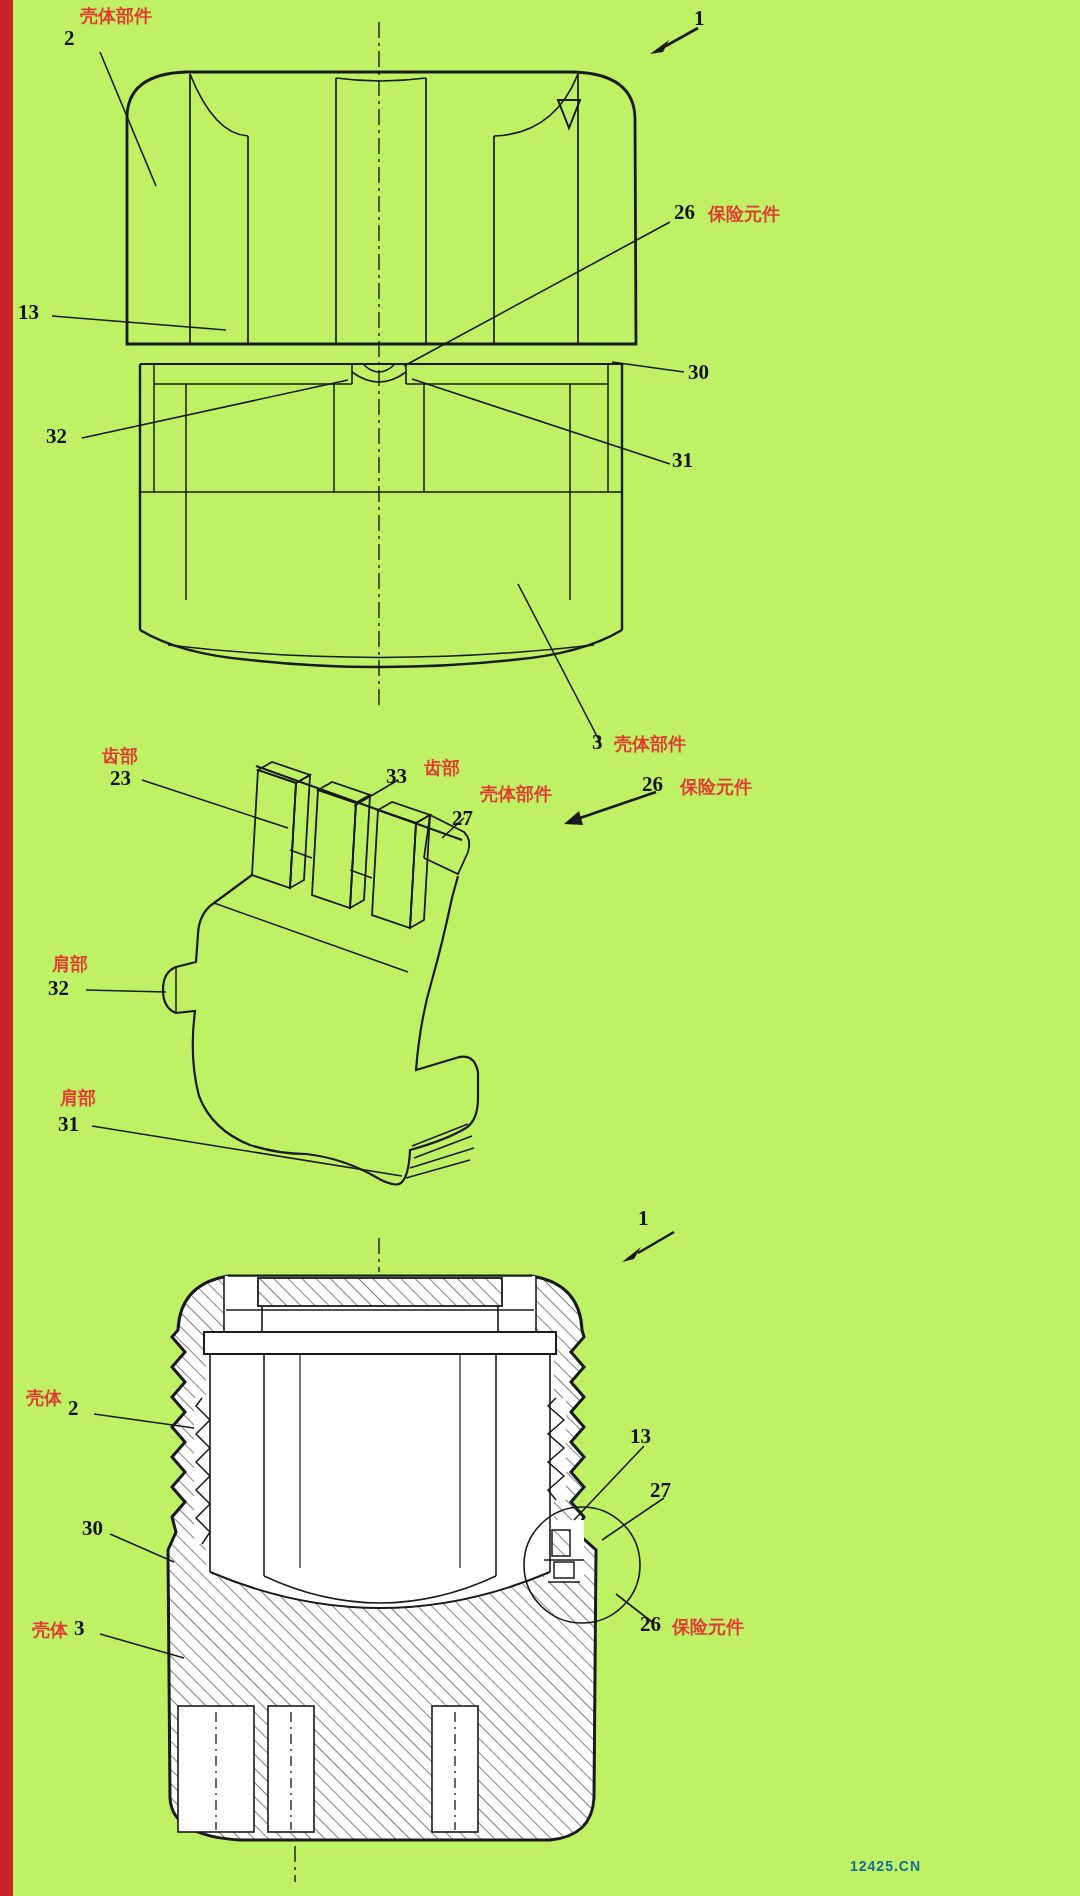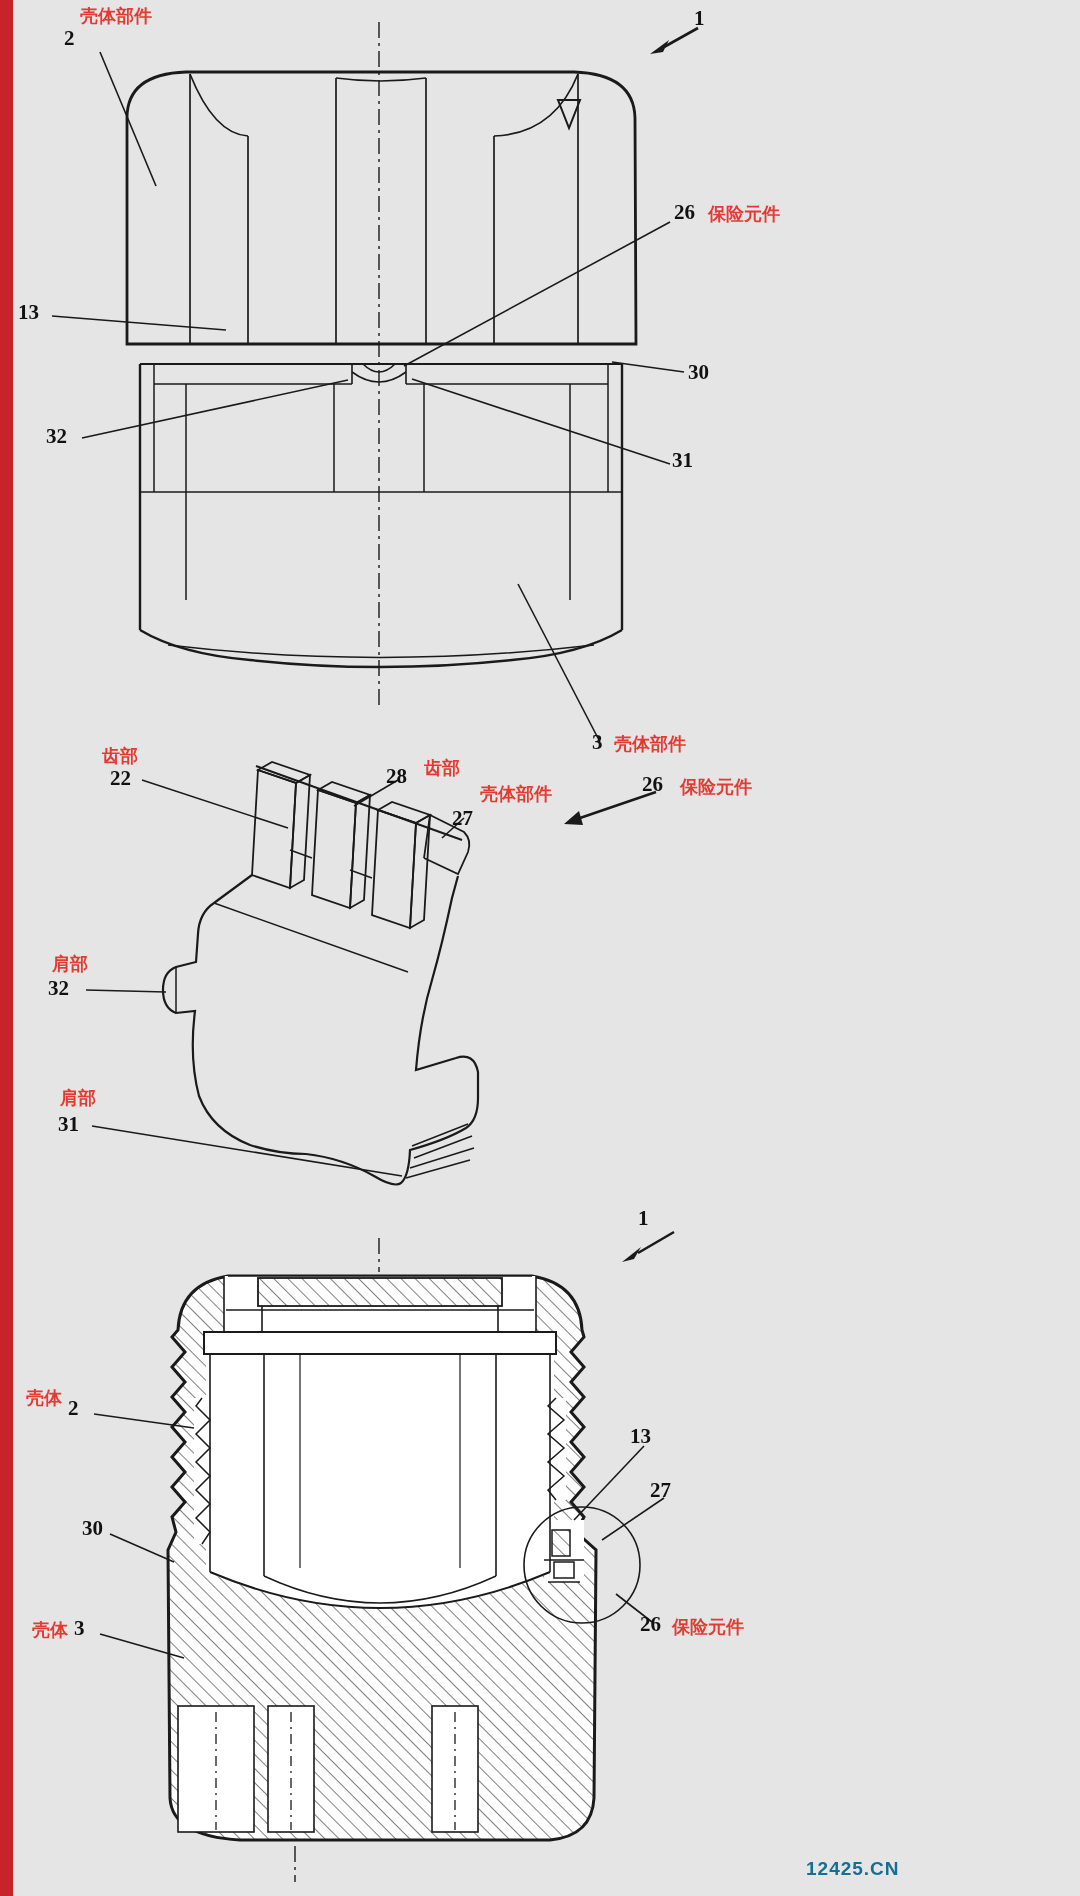--- a/index.html
+++ b/index.html
@@ -1,31 +1,31 @@
 <!DOCTYPE html>
 <html><head>
 <meta charset="utf-8">
 <style>
   html,body{margin:0;padding:0;background:#ffffff;}
   .page{
-    position:relative;width:1080px;height:1896px;background:#e5e5e5;overflow:hidden;
+    position:relative;width:1080px;height:1896px;background:#bef264;overflow:hidden;
     font-family:"Liberation Serif", serif;
   }
   .red-edge{position:absolute;left:0;top:0;width:13px;height:1896px;background:#c8232a;}
   .art{position:absolute;left:0;top:0;}
   .num{
     position:absolute;font-weight:bold;font-size:21px;color:#111;
     font-family:"Liberation Serif", serif;white-space:nowrap;
   }
   .cn{
     position:absolute;font-weight:600;font-size:18px;color:#e33b33;
     font-family:"Liberation Serif", serif;white-space:nowrap;
   }
   .watermark{
-    position:absolute;left:806px;top:1858px;font-weight:bold;font-size:19px;
+    position:absolute;left:850px;top:1858px;font-weight:bold;font-size:14px;
     color:#136f96;font-family:"Liberation Sans", sans-serif;letter-spacing:1px;
   }
 </style>
 </head>
 <body>
 
 <div class="page">
   <div class="red-edge"></div>
 
   <svg class="art" width="1080" height="1896" viewBox="0 0 1080 1896">
@@ -216,22 +216,22 @@
   <div class="num" style="left:674px;top:200px">26</div>
   <div class="cn" style="left:708px;top:202px">保险元件</div>
   <div class="num" style="left:18px;top:300px">13</div>
   <div class="num" style="left:688px;top:360px">30</div>
   <div class="num" style="left:46px;top:424px">32</div>
   <div class="num" style="left:672px;top:448px">31</div>
   <div class="num" style="left:592px;top:730px">3</div>
   <div class="cn" style="left:614px;top:732px">壳体部件</div>
 
   <div class="cn" style="left:102px;top:744px">齿部</div>
-  <div class="num" style="left:110px;top:766px">22</div>
-  <div class="num" style="left:386px;top:764px">28</div>
+  <div class="num" style="left:110px;top:766px">23</div>
+  <div class="num" style="left:386px;top:764px">33</div>
   <div class="cn" style="left:424px;top:756px">齿部</div>
   <div class="num" style="left:452px;top:806px">27</div>
   <div class="cn" style="left:480px;top:782px">壳体部件</div>
   <div class="num" style="left:642px;top:772px">26</div>
   <div class="cn" style="left:680px;top:775px">保险元件</div>
   <div class="cn" style="left:52px;top:952px">肩部</div>
   <div class="num" style="left:48px;top:976px">32</div>
   <div class="cn" style="left:60px;top:1086px">肩部</div>
   <div class="num" style="left:58px;top:1112px">31</div>
 

